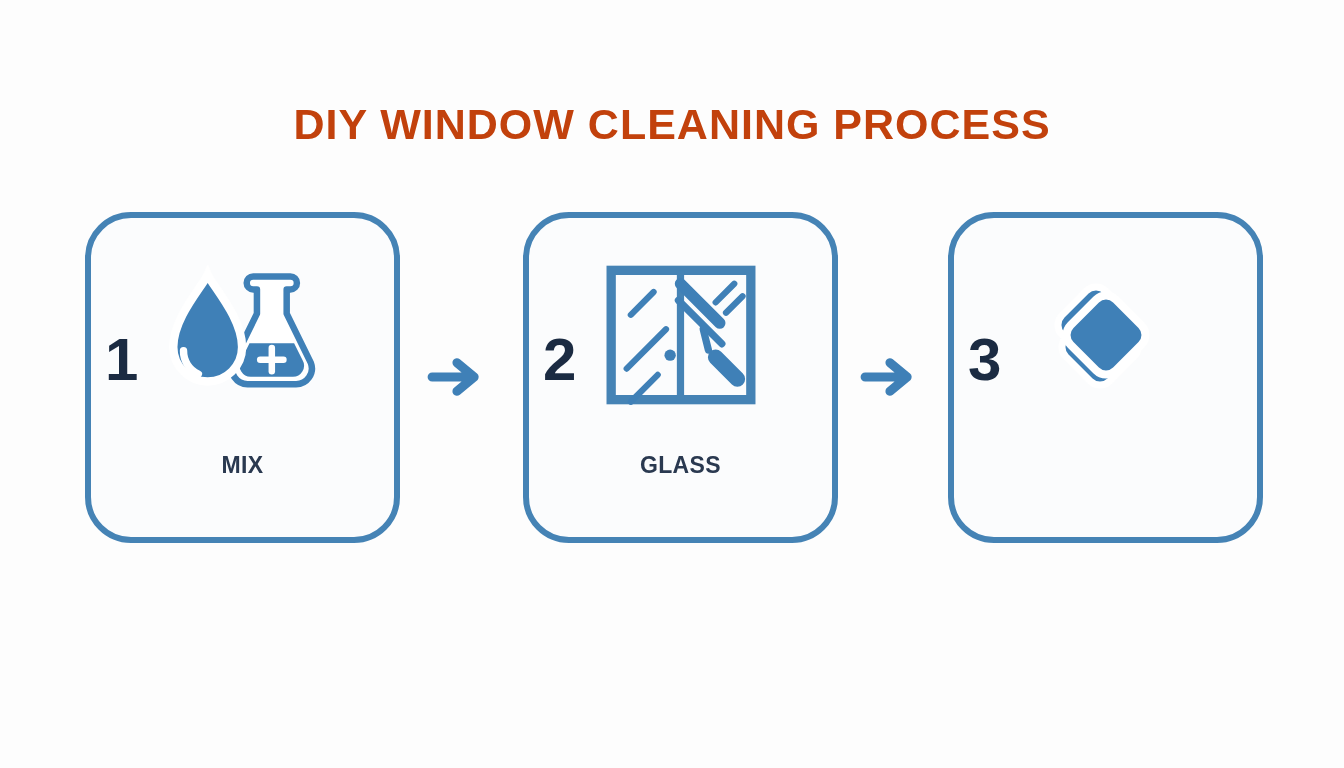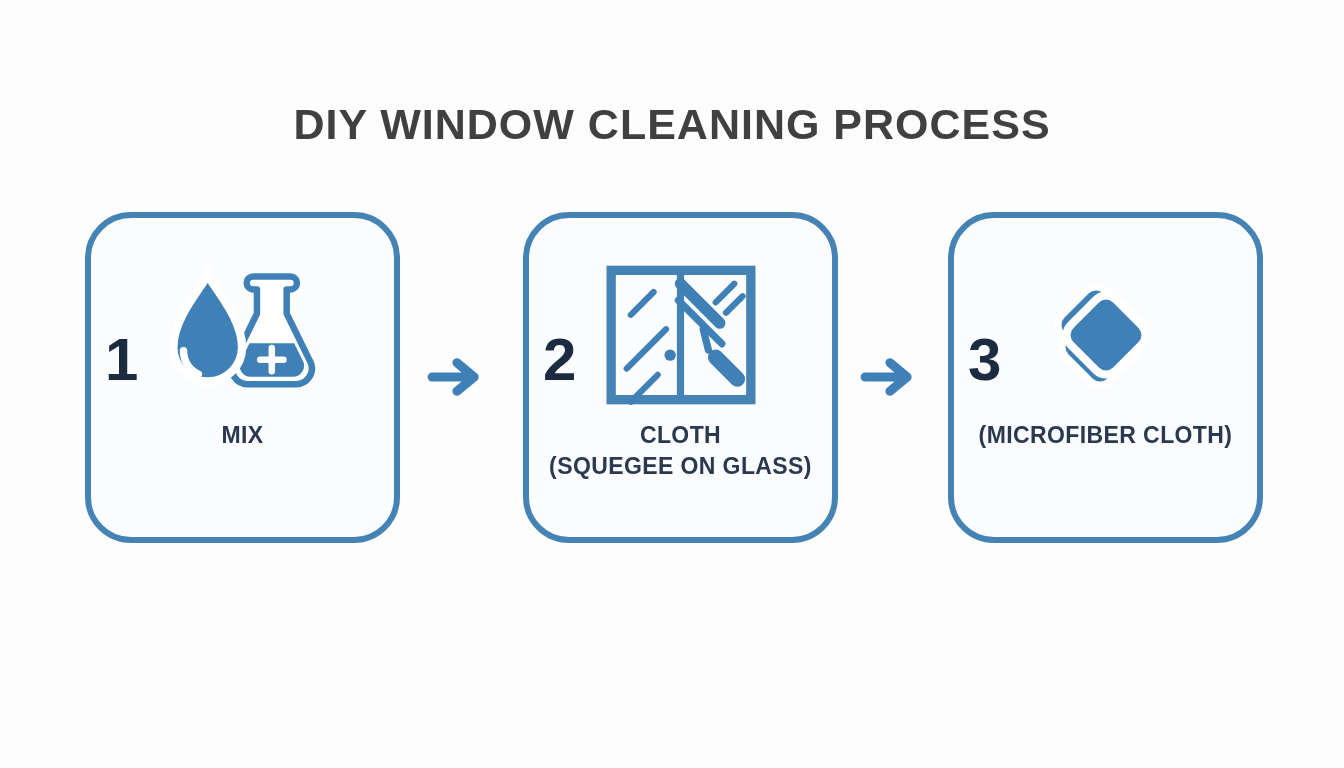--- a/index.html
+++ b/index.html
@@ -11,21 +11,21 @@
     font-family:"Liberation Sans", sans-serif;
     overflow:hidden;
   }
   .title {
     position:absolute;
     top:100px; left:0; width:100%;
     text-align:center;
     font-size:43px;
     font-weight:bold;
     letter-spacing:1px;
-    color:#404040;
+    color:#c2410c;
   }
   .card {
     position:absolute;
     top:212px;
     width:315px; height:331px;
     background:#fbfcfd;
     border:6px solid #4583b5;
     border-radius:46px;
   }
   .card.c1 { left:85px; }
@@ -41,21 +41,21 @@
   }
   .icon-wrap {
     position:absolute;
     top:44px; left:50%;
     transform:translateX(-50%);
     width:160px; height:145px;
     display:flex; align-items:center; justify-content:center;
   }
   .step-text {
     position:absolute;
-    top:202px; left:0; right:0;
+    top:232px; left:0; right:0;
     text-align:center;
     font-size:23px;
     font-weight:bold;
     letter-spacing:0.4px;
     line-height:31px;
     color:#2a3950;
   }
   .arrow {
     position:absolute;
     top:356px;
@@ -119,22 +119,21 @@
           <line x1="116" y1="46" x2="132" y2="30"></line>
         </g>
 
         <line x1="72" y1="18" x2="110" y2="56" stroke="#3f80b7" stroke-width="11" stroke-linecap="round"></line>
         <line x1="70" y1="34" x2="112" y2="76" stroke="#3f80b7" stroke-width="7" stroke-linecap="round"></line>
         <path d="M94 62 L99 82" fill="none" stroke="#3f80b7" stroke-width="7" stroke-linecap="round"></path>
         <line x1="106" y1="89" x2="127" y2="110" stroke="#3f80b7" stroke-width="15" stroke-linecap="round"></line>
       </svg>
     </div>
     <div class="step-text">
-      <div>CLOTH</div>
-      <div>(SQUEGEE ON GLASS)</div>
+      <div>GLASS</div>
     </div>
   </div>
 
   <div class="arrow a2">
     <svg width="58" height="42" viewBox="0 0 60 44">
       <path d="M5 22 H48 M31 7 L49 22 L31 37" fill="none" stroke="#3f80b7" stroke-width="9.5" stroke-linecap="round" stroke-linejoin="round"></path>
     </svg>
   </div>
 
   <div class="card c3">
@@ -149,17 +148,16 @@
         <g transform="translate(-6,12) rotate(45 75 75)">
           <rect x="44" y="44" width="62" height="62" rx="14" fill="#3f80b7" stroke="#ffffff" stroke-width="7"></rect>
         </g>
 
         <g transform="rotate(45 75 75)">
           <rect x="43" y="43" width="64" height="64" rx="14" fill="#3f80b7" stroke="#ffffff" stroke-width="8"></rect>
         </g>
       </svg>
     </div>
     <div class="step-text">
-      <div>(MICROFIBER CLOTH)</div>
     </div>
   </div>
 
 </div>
 
 </body></html>

